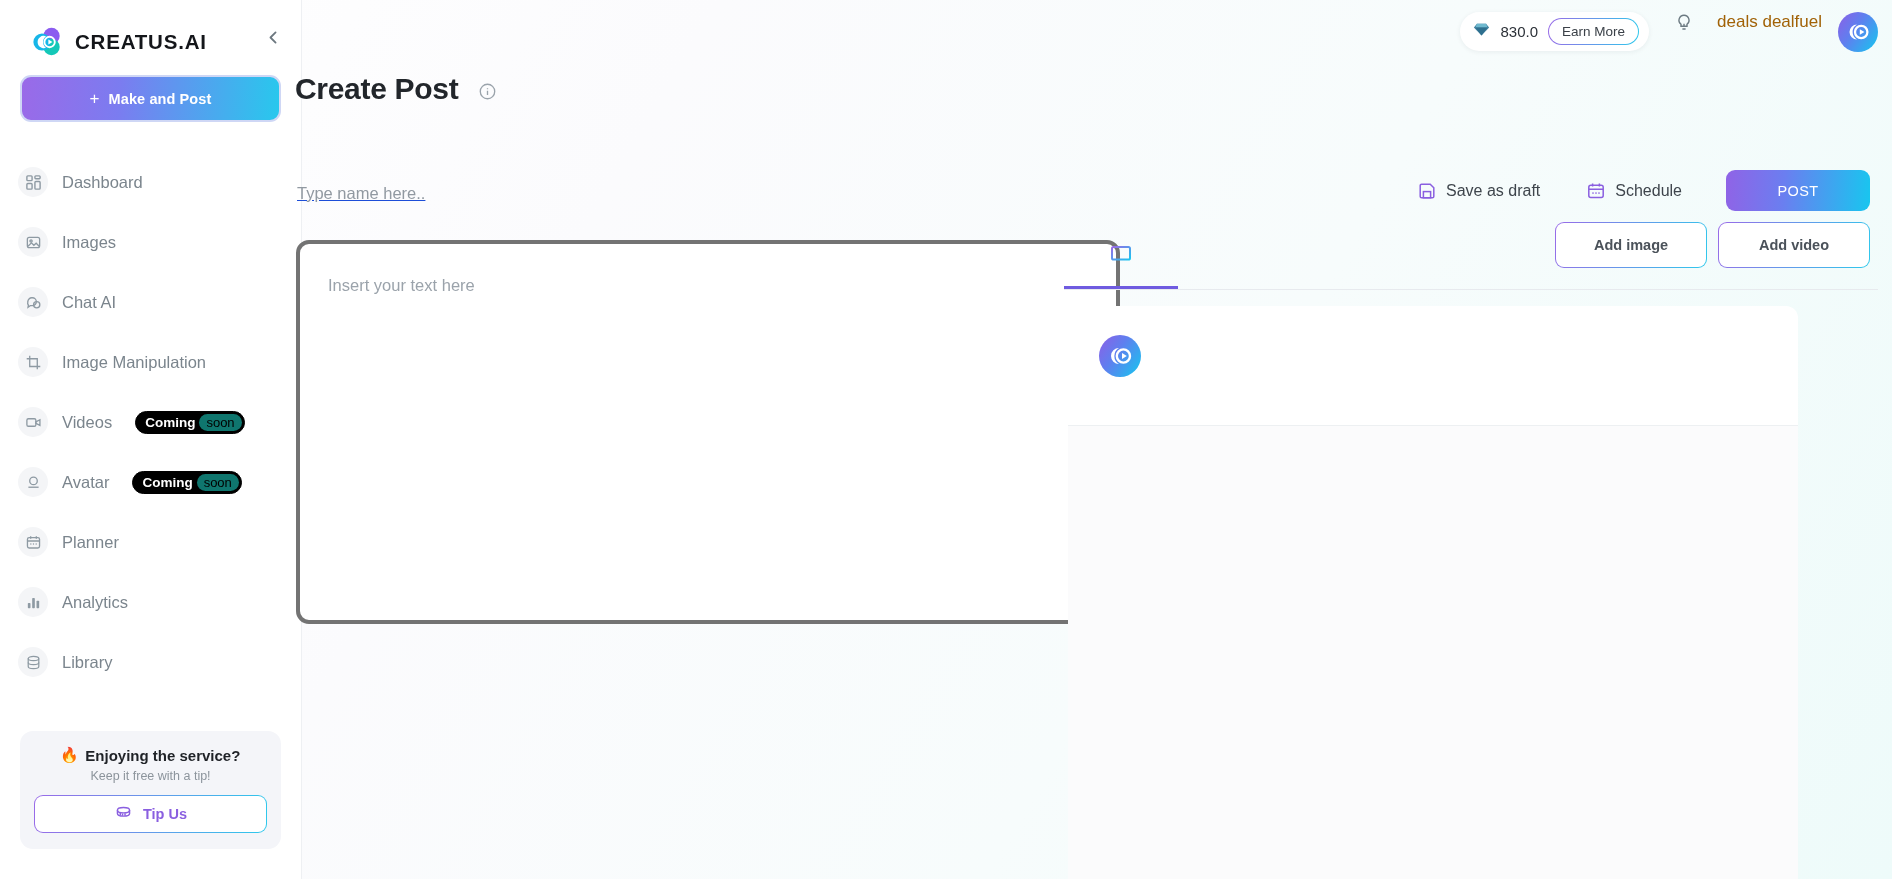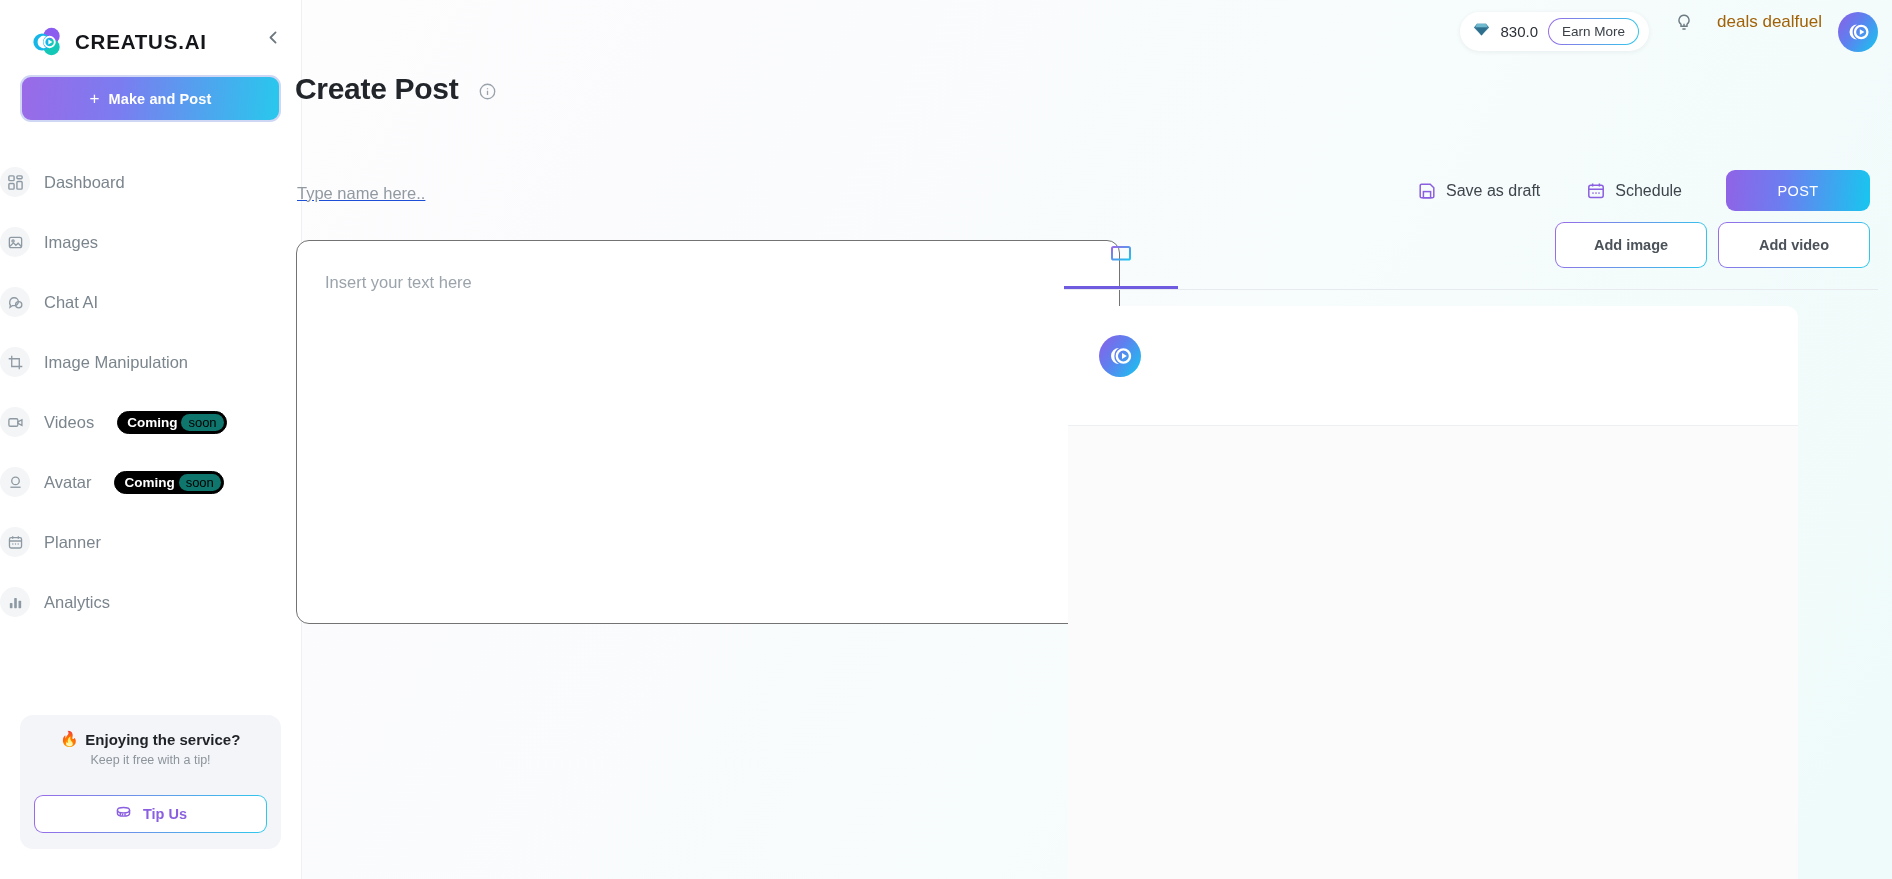--- a/index.html
+++ b/index.html
@@ -38,21 +38,21 @@
     border: 2px solid #cfd7f5;
     color: #fff; font-size: 14.5px; font-weight: 700;
     display: flex; align-items: center; justify-content: center; gap: 9px;
     cursor: pointer; letter-spacing: .1px;
   }
   #make-and-post .plus { font-size: 17px; font-weight: 400; line-height: 1; }
 
   #nav { margin-top: 30px; display: flex; flex-direction: column; }
   .nav-item {
     height: 60px; display: flex; align-items: center;
-    gap: 14px; cursor: pointer;
+    gap: 14px; padding-left: 18px; cursor: pointer;
   }
   .nav-ico {
     width: 30px; height: 30px; border-radius: 50%;
     background: #f4f5f7; flex: none;
     display: flex; align-items: center; justify-content: center;
     color: #8e9aa3;
   }
   .nav-label { font-size: 16.5px; color: #7b858d; }
   .soon-badge {
     display: inline-flex; align-items: center;
@@ -70,21 +70,21 @@
     margin: auto 20px 30px 20px;
     background: #f4f5f9; border-radius: 13px;
     padding: 15px 14px 16px 14px; text-align: center;
   }
   .tip-head {
     font-size: 15px; font-weight: 700; color: #1f2227;
     display: flex; align-items: center; justify-content: center; gap: 6px;
   }
   .tip-sub { font-size: 12.5px; color: #8c949c; margin-top: 5px; }
   #tip-us-btn {
-    margin-top: 28px; height: 38px; width: 100%;
+    margin-top: 12px; height: 38px; width: 100%;
     border-radius: 9px; background: #fff;
     border: 1.5px solid transparent;
     background-image: linear-gradient(#fff,#fff), linear-gradient(100deg,#9a6ae8,#2ec9ec);
     background-origin: border-box; background-clip: padding-box, border-box;
     display: flex; align-items: center; justify-content: center; gap: 10px;
     color: #8a5fe0; font-size: 14.5px; font-weight: 700; cursor: pointer;
   }
 
   
   #collapse-btn {
@@ -135,21 +135,21 @@
   #name-input {
     position: absolute; left: 297px; top: 178px;
     width: 500px; height: 30px; border: none; outline: none;
     background: transparent; font-size: 16.5px;
     font-family: "Liberation Sans", sans-serif; color: #1d4ed8; text-decoration: underline;
   }
   #name-input::placeholder { color: #9199a1; }
   #text-card {
     position: absolute; left: 296px; top: 240px;
     width: 824px; height: 384px;
-    background: #fff; border: 1px solid #737373; border-radius: 13px;
+    background: #fff; border: 4px solid #737373; border-radius: 13px;
   }
   #text-area {
     width: 100%; height: 100%; border: none; outline: none; resize: none;
     background: transparent; padding: 32px 28px;
     font-size: 16.5px; color: #3a4046;
     font-family: "Liberation Sans", sans-serif;
   }
   #text-area::placeholder { color: #9ba3ab; }
 
   
@@ -325,20 +325,30 @@
       <span class="nav-ico">
         <svg width="17" height="17" viewBox="0 0 18 18" fill="currentColor">
           <rect x="3" y="9.5" width="2.8" height="5.5" rx=".8"></rect>
           <rect x="7.6" y="4.2" width="2.8" height="10.8" rx=".8"></rect>
           <rect x="12.2" y="7.2" width="2.8" height="7.8" rx=".8"></rect>
         </svg>
       </span>
       <span class="nav-label">Analytics</span>
     </div>
 
+    <div class="nav-item">
+      <span class="nav-ico">
+        <svg width="17" height="17" viewBox="0 0 18 18" fill="none" stroke="currentColor" stroke-width="1.3">
+          <ellipse cx="9" cy="4.8" rx="5.6" ry="2.3"></ellipse>
+          <path d="M3.4 4.8v8.4c0 1.3 2.5 2.3 5.6 2.3s5.6-1 5.6-2.3V4.8"></path>
+          <path d="M3.4 9c0 1.3 2.5 2.3 5.6 2.3s5.6-1 5.6-2.3"></path>
+        </svg>
+      </span>
+      <span class="nav-label">Library</span>
+    </div>
   </div>
 
   <div id="tip-card">
     <div class="tip-head">
       <span>🔥</span>
       <span>Enjoying the service?</span>
     </div>
     <div class="tip-sub">Keep it free with a tip!</div>
     <div id="tip-us-btn">
       <span>

